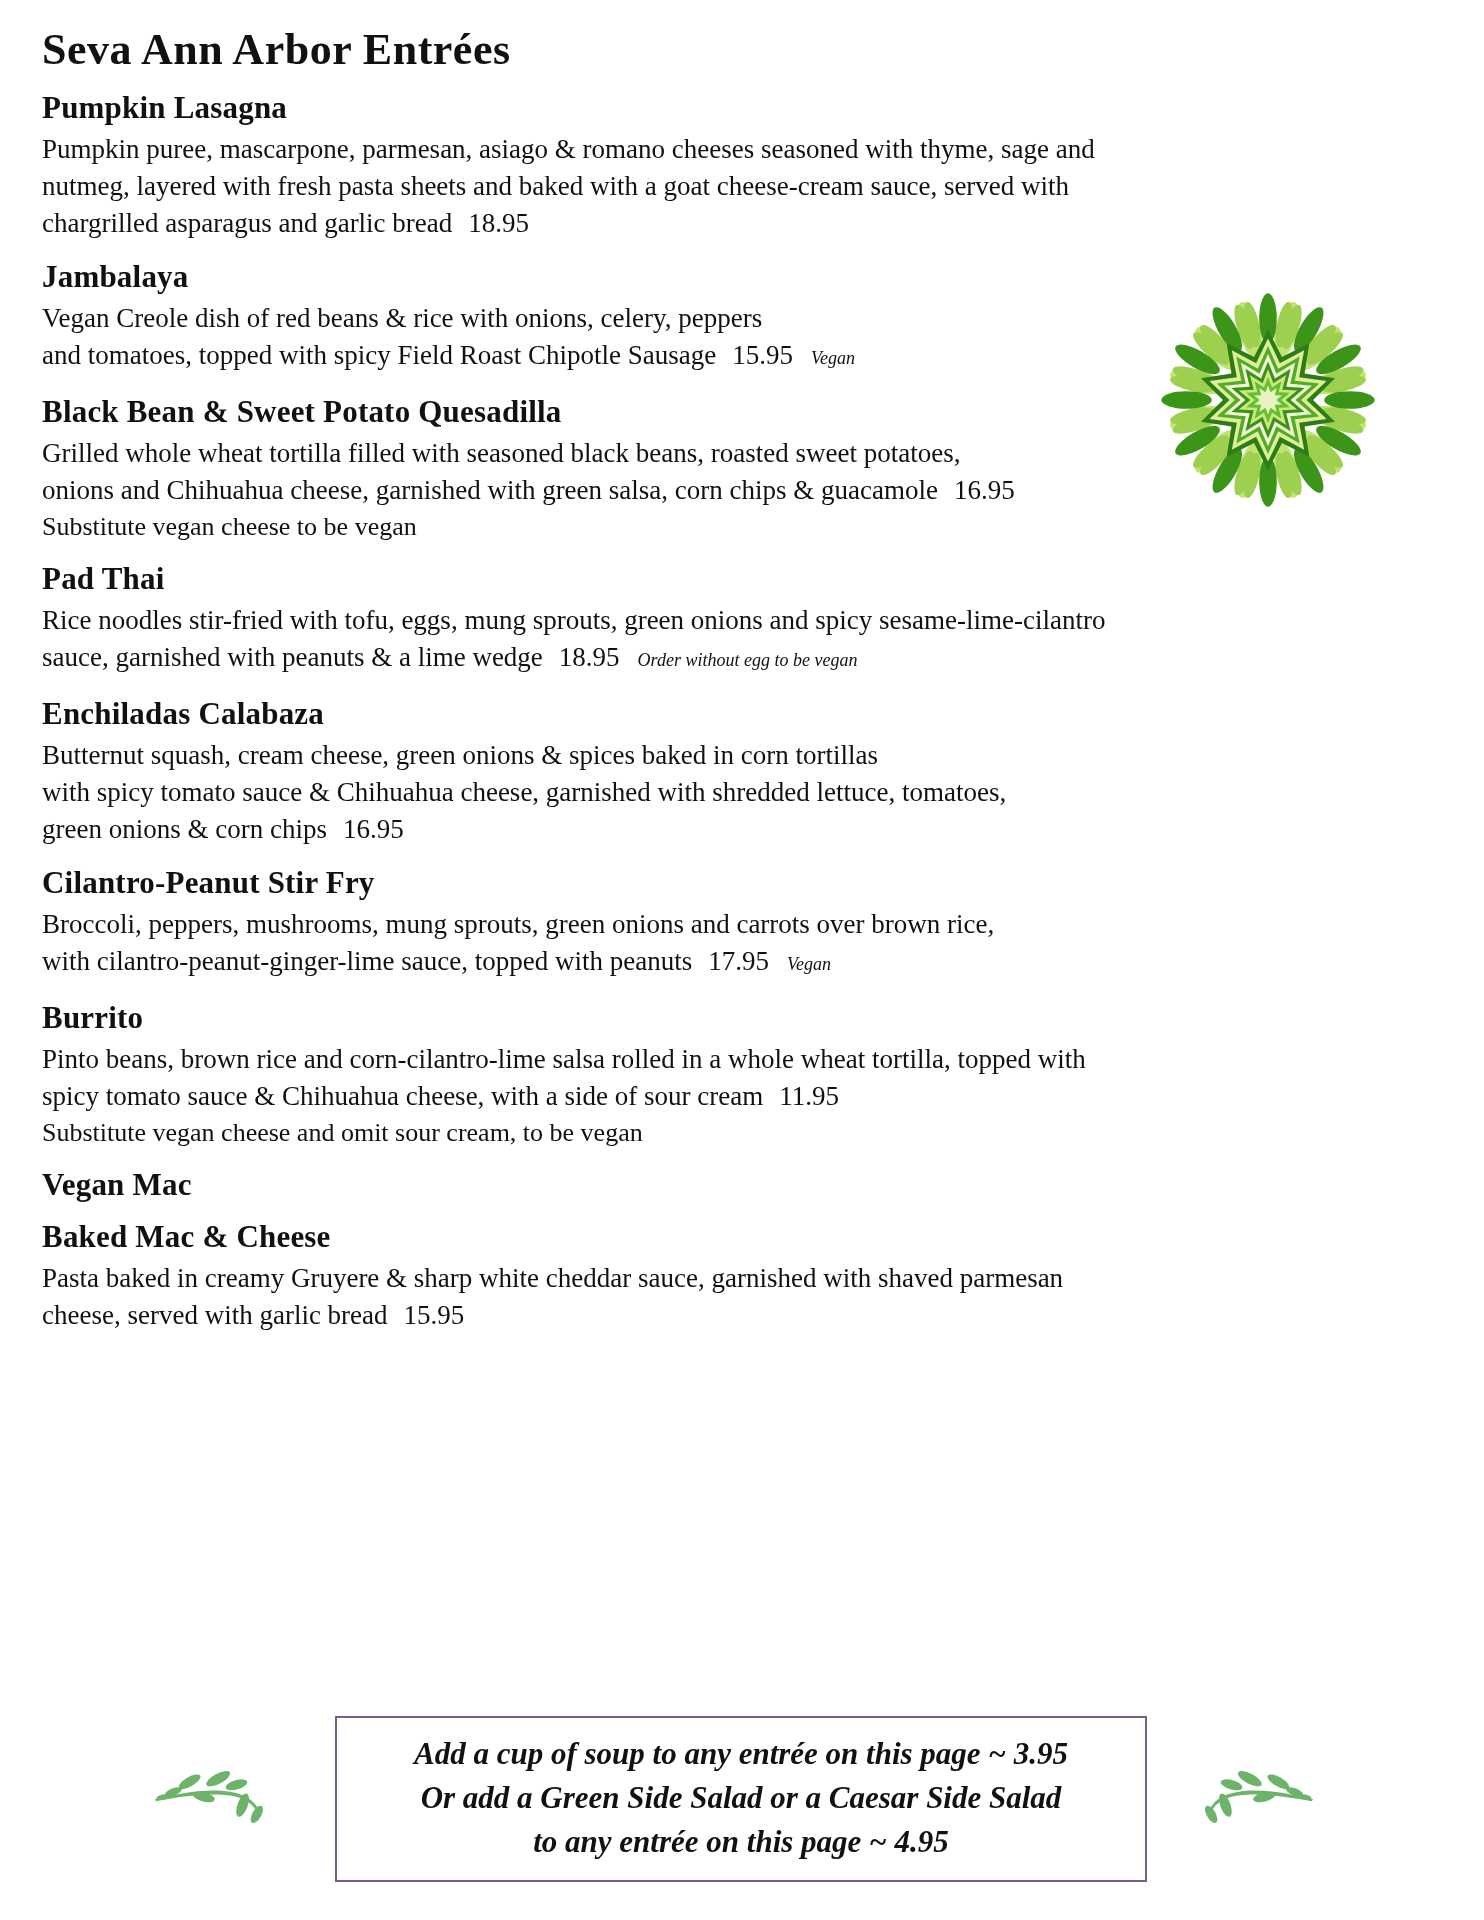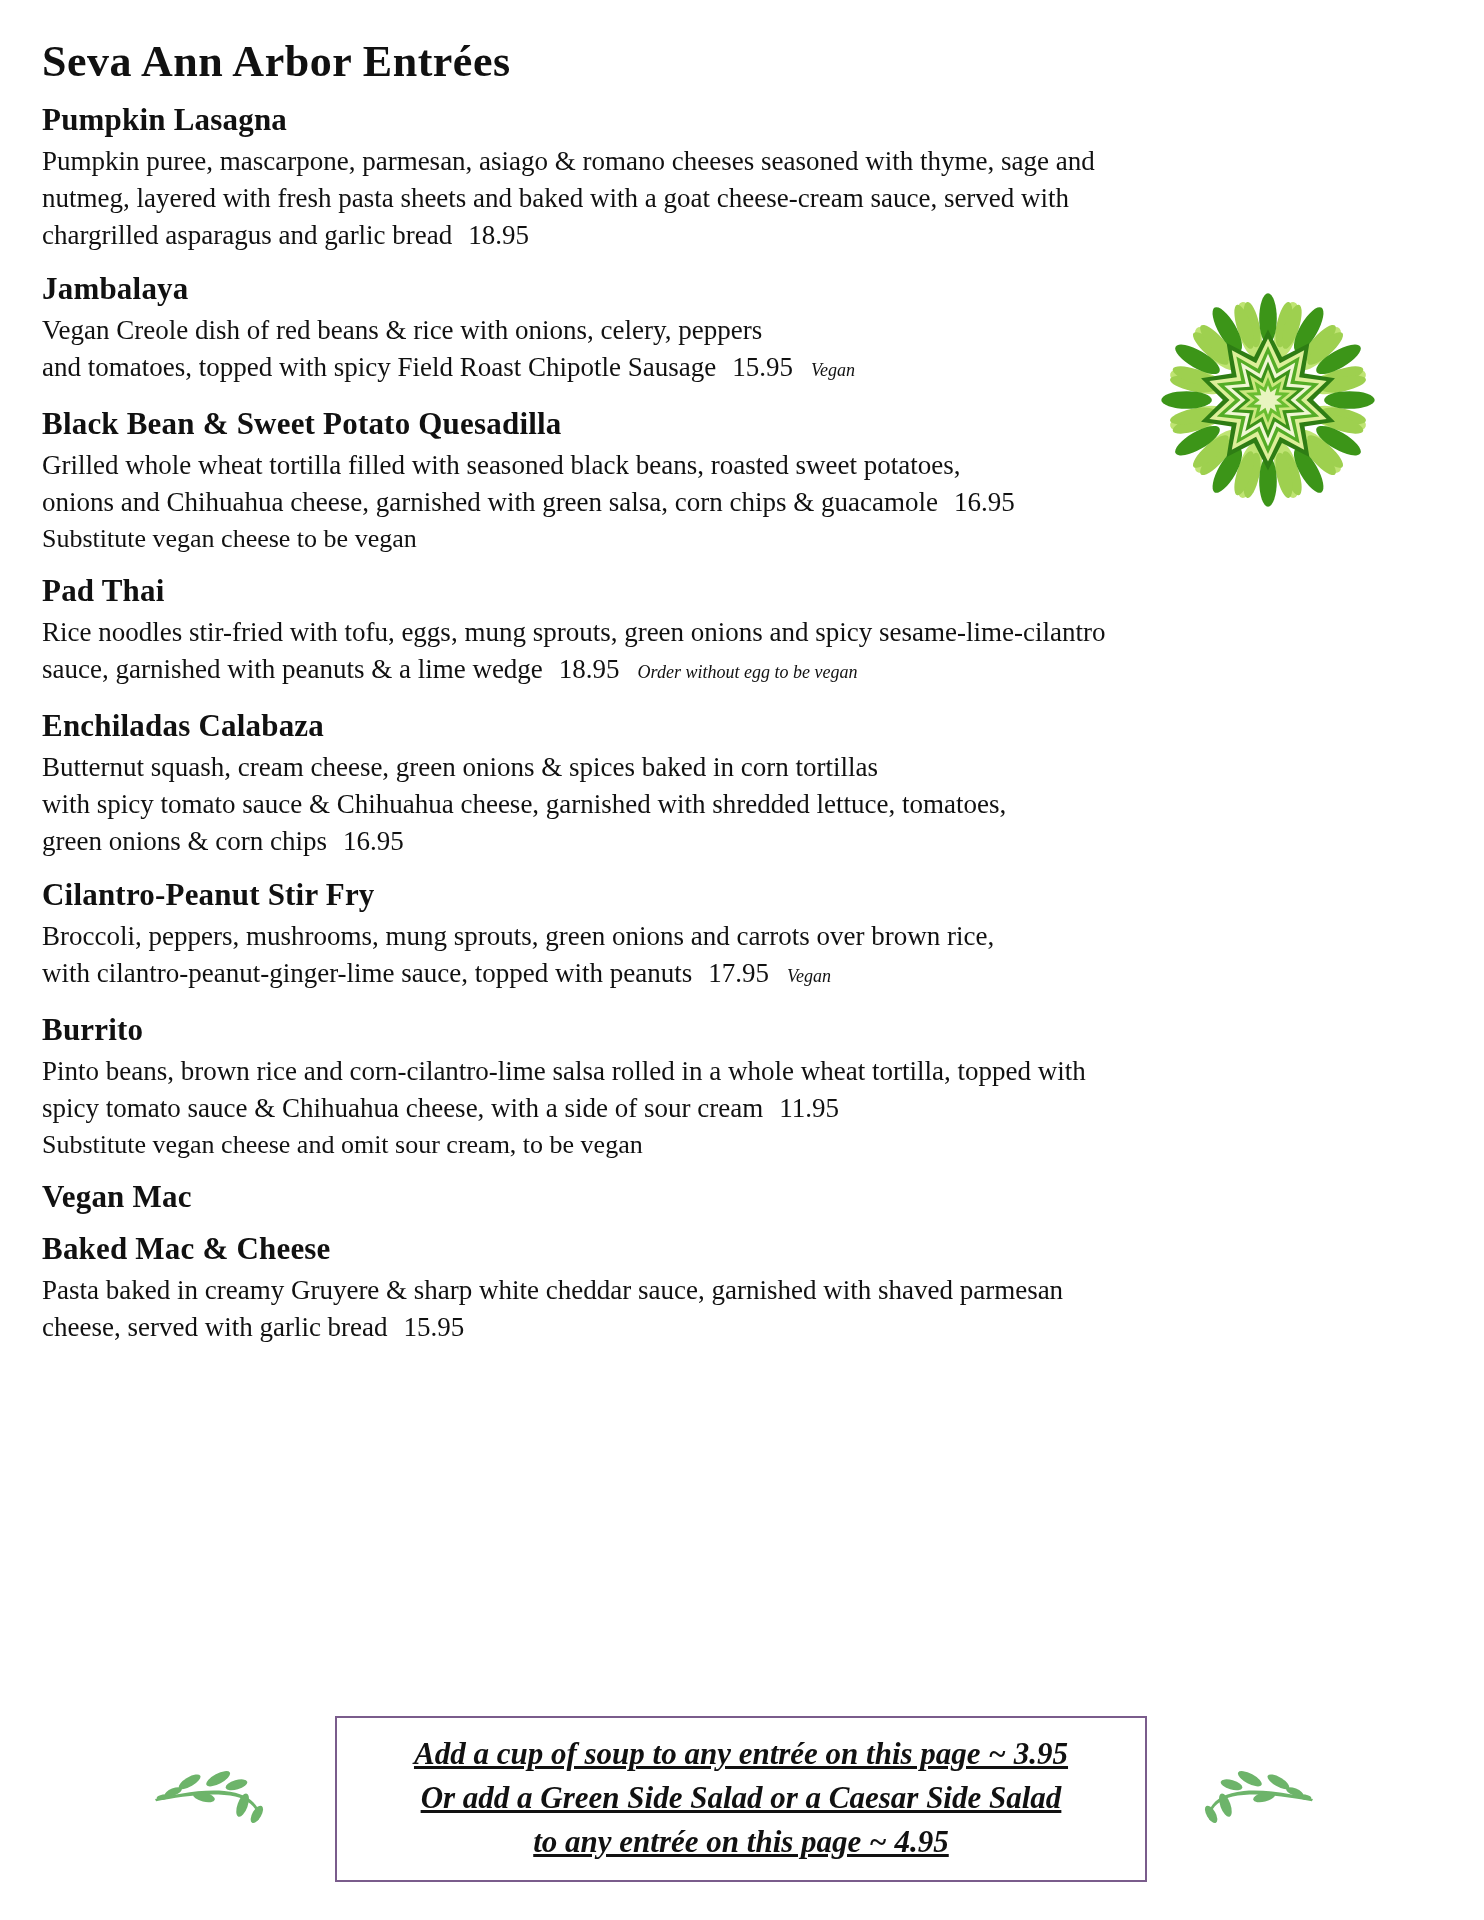--- a/index.html
+++ b/index.html
@@ -1,21 +1,21 @@
 <!DOCTYPE html>
 <html><head>
 <meta charset="utf-8">
 <style>
   html,body{margin:0;padding:0;}
   body{
     width:1484px;height:1920px;position:relative;background:#ffffff;
     font-family:"Liberation Serif","DejaVu Serif",serif;color:#111111;
     overflow:hidden;
   }
-  .content{position:absolute;left:0;top:0;width:1236px;padding:36px 42px 0;box-sizing:border-box;}
+  .content{position:absolute;left:0;top:0;width:1236px;padding:24px 42px 0;box-sizing:border-box;}
   h1.page-title{
     font-size:44px;line-height:51px;font-weight:bold;margin:0 0 16px;letter-spacing:.5px;
   }
   .menu-item{margin:0 0 18px;}
   .menu-item h2{
     font-size:31px;line-height:34px;font-weight:bold;margin:0 0 6px;letter-spacing:.2px;
   }
   .menu-item p.body{margin:0;font-size:27px;line-height:37px;max-width:1120px;}
   .desc{white-space:pre-line;}
   .price{margin-left:16px;margin-top:44px;}
@@ -154,21 +154,21 @@
       <polygon points="0.0,-56.0 10.8,-33.3 32.9,-45.3 28.3,-20.6 53.3,-17.3 35.0,0.0 53.3,17.3 28.3,20.6 32.9,45.3 10.8,33.3 0.0,56.0 -10.8,33.3 -32.9,45.3 -28.3,20.6 -53.3,17.3 -35.0,0.0 -53.3,-17.3 -28.3,-20.6 -32.9,-45.3 -10.8,-33.3" fill="#ddef9a"></polygon>
       <polygon points="0.0,-49.0 9.3,-28.5 28.8,-39.6 24.3,-17.6 46.6,-15.1 30.0,0.0 46.6,15.1 24.3,17.6 28.8,39.6 9.3,28.5 0.0,49.0 -9.3,28.5 -28.8,39.6 -24.3,17.6 -46.6,15.1 -30.0,0.0 -46.6,-15.1 -24.3,-17.6 -28.8,-39.6 -9.3,-28.5" fill="#54ac26"></polygon>
       <polygon points="0.0,-42.0 7.7,-23.8 24.7,-34.0 20.2,-14.7 39.9,-13.0 25.0,0.0 39.9,13.0 20.2,14.7 24.7,34.0 7.7,23.8 0.0,42.0 -7.7,23.8 -24.7,34.0 -20.2,14.7 -39.9,13.0 -25.0,0.0 -39.9,-13.0 -20.2,-14.7 -24.7,-34.0 -7.7,-23.8" fill="#f0f7d4"></polygon>
       <polygon points="0.0,-35.0 6.3,-19.5 20.6,-28.3 16.6,-12.0 33.3,-10.8 20.5,0.0 33.3,10.8 16.6,12.0 20.6,28.3 6.3,19.5 0.0,35.0 -6.3,19.5 -20.6,28.3 -16.6,12.0 -33.3,10.8 -20.5,0.0 -33.3,-10.8 -16.6,-12.0 -20.6,-28.3 -6.3,-19.5" fill="#3b9219"></polygon>
       <polygon points="0.0,-28.0 4.9,-15.2 16.5,-22.7 12.9,-9.4 26.6,-8.7 16.0,0.0 26.6,8.7 12.9,9.4 16.5,22.7 4.9,15.2 0.0,28.0 -4.9,15.2 -16.5,22.7 -12.9,9.4 -26.6,8.7 -16.0,0.0 -26.6,-8.7 -12.9,-9.4 -16.5,-22.7 -4.9,-15.2" fill="#cbe87f"></polygon>
       <polygon points="0.0,-21.0 3.7,-11.4 12.3,-17.0 9.7,-7.1 20.0,-6.5 12.0,0.0 20.0,6.5 9.7,7.1 12.3,17.0 3.7,11.4 0.0,21.0 -3.7,11.4 -12.3,17.0 -9.7,7.1 -20.0,6.5 -12.0,0.0 -20.0,-6.5 -9.7,-7.1 -12.3,-17.0 -3.7,-11.4" fill="#69bd30"></polygon>
       <polygon points="0.0,-13.5 2.3,-7.1 7.9,-10.9 6.1,-4.4 12.8,-4.2 7.5,0.0 12.8,4.2 6.1,4.4 7.9,10.9 2.3,7.1 0.0,13.5 -2.3,7.1 -7.9,10.9 -6.1,4.4 -12.8,4.2 -7.5,0.0 -12.8,-4.2 -6.1,-4.4 -7.9,-10.9 -2.3,-7.1" fill="#e8f4c0"></polygon>
     </svg>
 </div>
 
-<div class="addon-box" style="border-color: rgb(122, 92, 140); text-decoration: underline;">
+<div class="addon-box" style="border-color: rgb(122, 92, 140);">
   <p class="line">Add a cup of soup to any entrée on this page ~ 3.95</p>
   <p class="line">Or add a Green Side Salad or a Caesar Side Salad</p>
   <p class="line">to any entrée on this page ~ 4.95</p>
 </div>
 
 <div class="vine vine-left">
   <svg viewBox="0 0 110 60" aria-hidden="true">
     <g fill="#6db46a">
       <path d="M2,35 C20,31 45,25 70,27 C88,29 97,34 103,44 C106,49 105,53 103,56 L100.5,55 C102.5,51 102.5,48 100.5,45 C95,37 86,32 70,31 C46,29 22,34 3,37 Z"></path>
       <ellipse cx="10" cy="33" rx="6.5" ry="2.6" transform="rotate(-10 10 33)"></ellipse>

